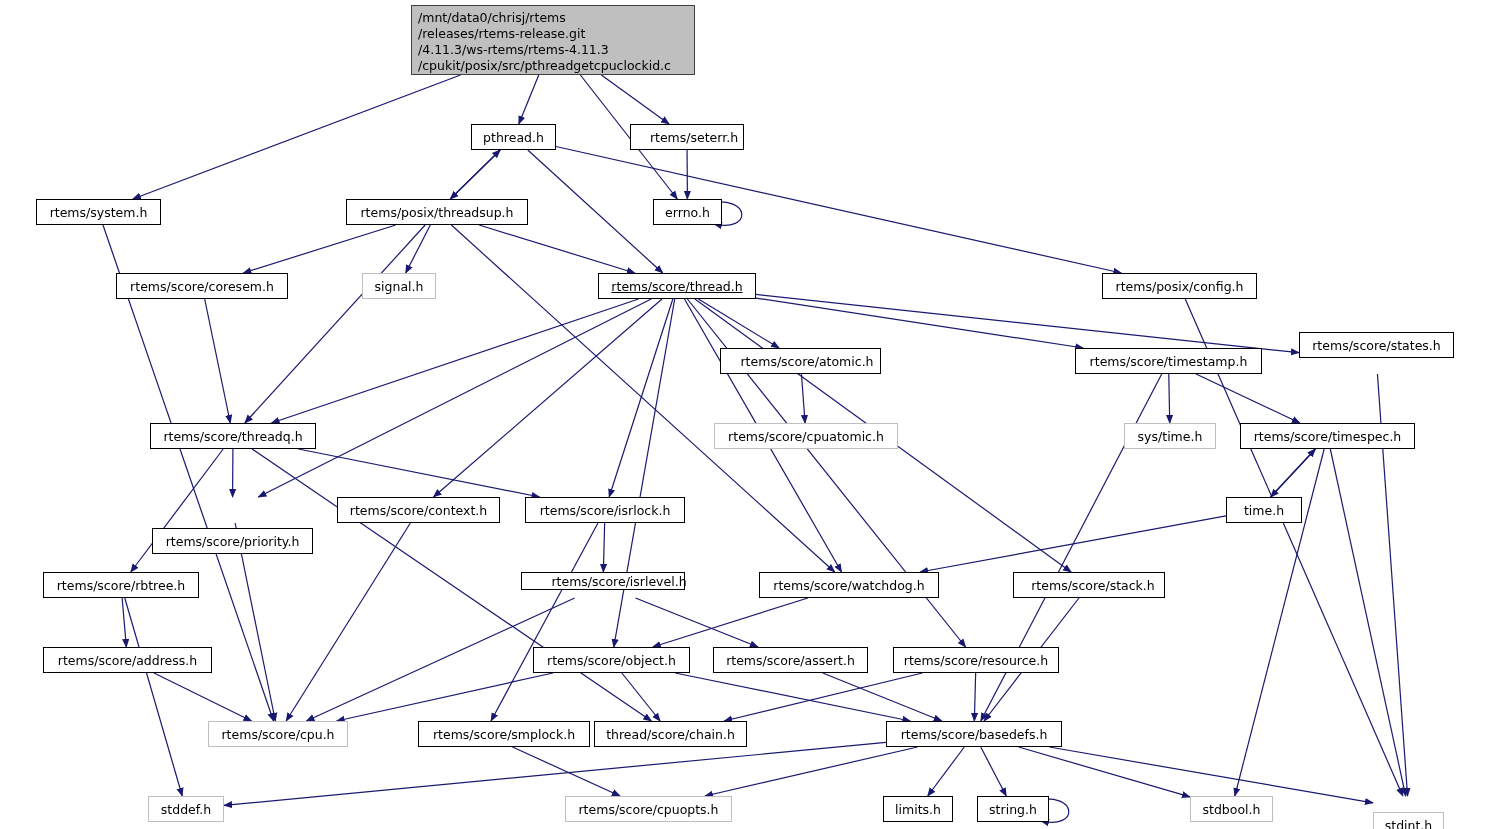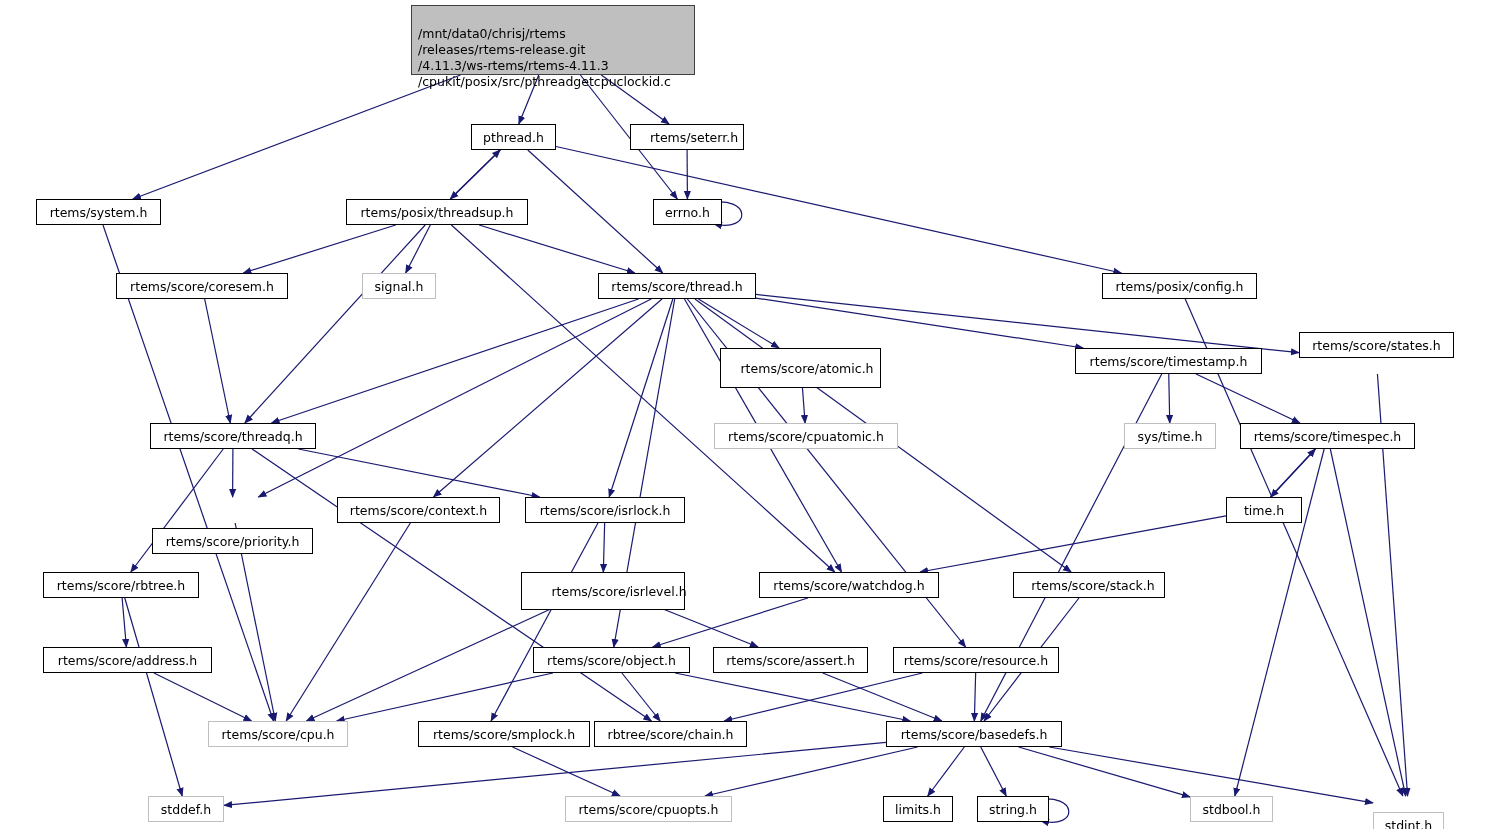--- a/index.html
+++ b/index.html
@@ -1,20 +1,20 @@
 <!DOCTYPE html>
 <html><head>
 <meta charset="utf-8">
 <style>
   html,body{margin:0;padding:0;background:#ffffff;}
   body{width:1509px;height:829px;position:relative;overflow:hidden;font-family:"DejaVu Sans",sans-serif;}
   svg{position:absolute;left:0;top:0;}
   .node{position:absolute;box-sizing:border-box;background:#fff;border:1px solid #000;font-size:12.5px;color:#000;display:flex;align-items:center;justify-content:center;white-space:nowrap;cursor:pointer;}
   .node.ext{border-color:#bfbfbf;}
-  .node.root{background:#bfbfbf;border-color:#404040;justify-content:flex-start;align-items:flex-start;flex-direction:column;padding:20px 6px;line-height:16px;font-size:12.5px;}
+  .node.root{background:#bfbfbf;border-color:#404040;justify-content:flex-start;align-items:flex-start;flex-direction:column;padding:4px 6px;line-height:16px;font-size:12.5px;}
 </style>
 </head>
 <body>
 
 <svg id="edges" width="1509" height="829">
   <defs>
     <marker id="arrow" viewBox="0 0 10 10" refX="9" refY="5" markerWidth="9" markerHeight="9" orient="auto-start-reverse" markerUnits="userSpaceOnUse">
       <path d="M0,1 L10,5 L0,9 z" fill="#191970"></path>
     </marker>
   </defs>
@@ -95,43 +95,43 @@
   <span>/cpukit/posix/src/pthreadgetcpuclockid.c</span>
 </div>
 
 <div class="node" id="n-pthread" style="left:471px;top:124px;width:85px;height:26px;">pthread.h</div>
 <div class="node" id="n-seterr" style="left:630px;top:124px;width:114px;height:26px;padding-left:14px;">rtems/seterr.h</div>
 <div class="node" id="n-system" style="left:36px;top:199px;width:125px;height:26px;">rtems/system.h</div>
 <div class="node" id="n-threadsup" style="left:346px;top:199px;width:182px;height:26px;">rtems/posix/threadsup.h</div>
 <div class="node" id="n-errno" style="left:653px;top:199px;width:69px;height:26px;">errno.h</div>
 <div class="node" id="n-coresem" style="left:116px;top:273px;width:172px;height:26px;">rtems/score/coresem.h</div>
 <div class="node ext" id="n-signal" style="left:362px;top:273px;width:74px;height:26px;">signal.h</div>
-<div class="node" id="n-thread" style="left:598px;top:273px;width:158px;height:26px;">rtems/score/thread.h</div>
+<div class="node" id="n-thread" style="left:598px;top:273px;width:158px;height:26px;text-decoration:underline;">rtems/score/thread.h</div>
 <div class="node" id="n-config" style="left:1102px;top:273px;width:155px;height:26px;">rtems/posix/config.h</div>
-<div class="node" id="n-atomic" style="left:720px;top:348px;width:161px;height:40px;padding-left:13px;">rtems/score/atomic.h</div>
+<div class="node" id="n-atomic" style="left:720px;top:348px;width:161px;height:26px;padding-left:13px;">rtems/score/atomic.h</div>
 <div class="node" id="n-timestamp" style="left:1075px;top:348px;width:187px;height:26px;">rtems/score/timestamp.h</div>
 <div class="node" id="n-states" style="left:1299px;top:332px;width:155px;height:26px;">rtems/score/states.h</div>
 <div class="node" id="n-threadq" style="left:150px;top:423px;width:166px;height:26px;">rtems/score/threadq.h</div>
 <div class="node ext" id="n-cpuatomic" style="left:714px;top:423px;width:184px;height:26px;">rtems/score/cpuatomic.h</div>
 <div class="node ext" id="n-systime" style="left:1124px;top:423px;width:92px;height:26px;">sys/time.h</div>
 <div class="node" id="n-timespec" style="left:1240px;top:423px;width:175px;height:26px;">rtems/score/timespec.h</div>
 <div class="node" id="n-priority" style="left:152px;top:497px;width:161px;height:26px;margin-top:31px;">rtems/score/priority.h</div>
 <div class="node" id="n-context" style="left:337px;top:497px;width:163px;height:26px;">rtems/score/context.h</div>
 <div class="node" id="n-isrlock" style="left:525px;top:497px;width:160px;height:26px;">rtems/score/isrlock.h</div>
 <div class="node" id="n-time" style="left:1226px;top:497px;width:76px;height:26px;">time.h</div>
 <div class="node" id="n-rbtree" style="left:43px;top:572px;width:156px;height:26px;">rtems/score/rbtree.h</div>
-<div class="node" id="n-isrlevel" style="left:521px;top:572px;width:164px;height:38px;padding-left:32px;">rtems/score/isrlevel.h</div>
+<div class="node" id="n-isrlevel" style="left:521px;top:572px;width:164px;height:18px;padding-left:32px;">rtems/score/isrlevel.h</div>
 <div class="node" id="n-watchdog" style="left:759px;top:572px;width:180px;height:26px;">rtems/score/watchdog.h</div>
 <div class="node" id="n-stack" style="left:1013px;top:572px;width:152px;height:26px;padding-left:8px;">rtems/score/stack.h</div>
 <div class="node" id="n-address" style="left:43px;top:647px;width:169px;height:26px;">rtems/score/address.h</div>
 <div class="node" id="n-object" style="left:533px;top:647px;width:157px;height:26px;">rtems/score/object.h</div>
 <div class="node" id="n-assert" style="left:713px;top:647px;width:155px;height:26px;">rtems/score/assert.h</div>
 <div class="node" id="n-resource" style="left:893px;top:647px;width:166px;height:26px;">rtems/score/resource.h</div>
 <div class="node ext" id="n-cpu" style="left:208px;top:721px;width:140px;height:26px;">rtems/score/cpu.h</div>
 <div class="node" id="n-smplock" style="left:418px;top:721px;width:172px;height:26px;">rtems/score/smplock.h</div>
-<div class="node" id="n-chain" style="left:594px;top:721px;width:153px;height:26px;">rbtree/score/chain.h</div>
+<div class="node" id="n-chain" style="left:594px;top:721px;width:153px;height:26px;">thread/score/chain.h</div>
 <div class="node" id="n-basedefs" style="left:886px;top:721px;width:176px;height:26px;">rtems/score/basedefs.h</div>
 <div class="node ext" id="n-stddef" style="left:148px;top:796px;width:76px;height:26px;">stddef.h</div>
 <div class="node ext" id="n-cpuopts" style="left:565px;top:796px;width:167px;height:26px;">rtems/score/cpuopts.h</div>
 <div class="node" id="n-limits" style="left:883px;top:796px;width:70px;height:26px;">limits.h</div>
 <div class="node" id="n-string" style="left:977px;top:796px;width:72px;height:26px;">string.h</div>
 <div class="node ext" id="n-stdbool" style="left:1190px;top:796px;width:83px;height:26px;">stdbool.h</div>
 <div class="node ext" id="n-stdint" style="left:1373px;top:796px;width:71px;height:26px;margin-top:16px;">stdint.h</div>
 
 </body></html>

